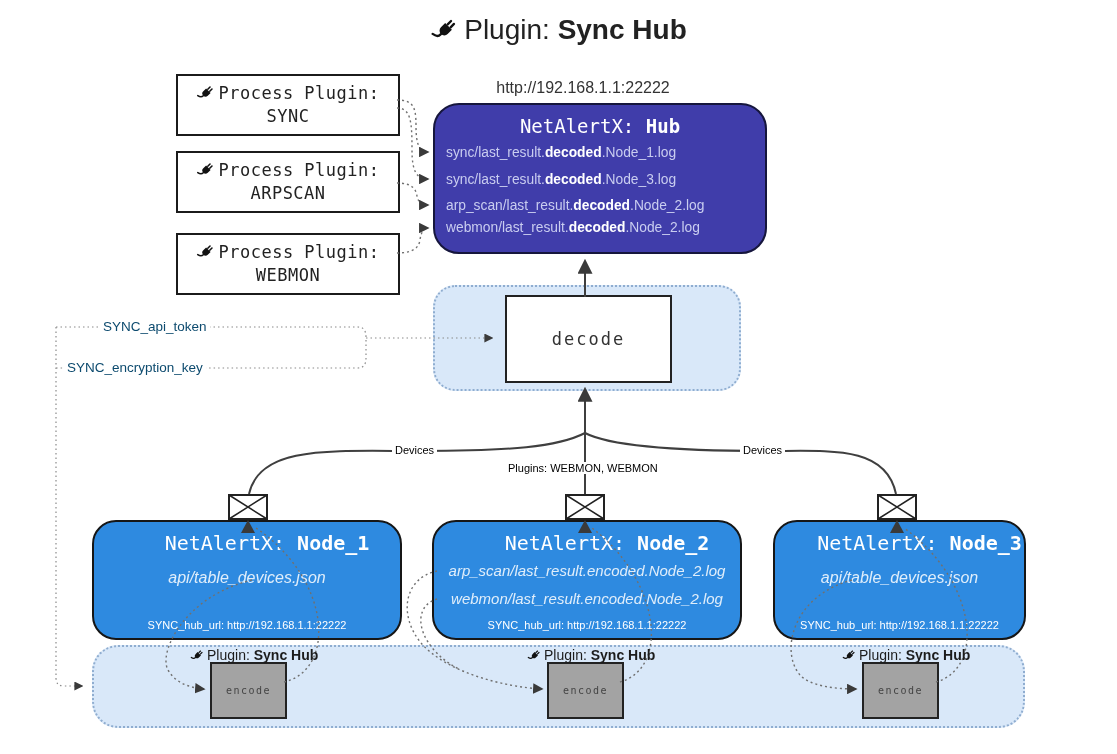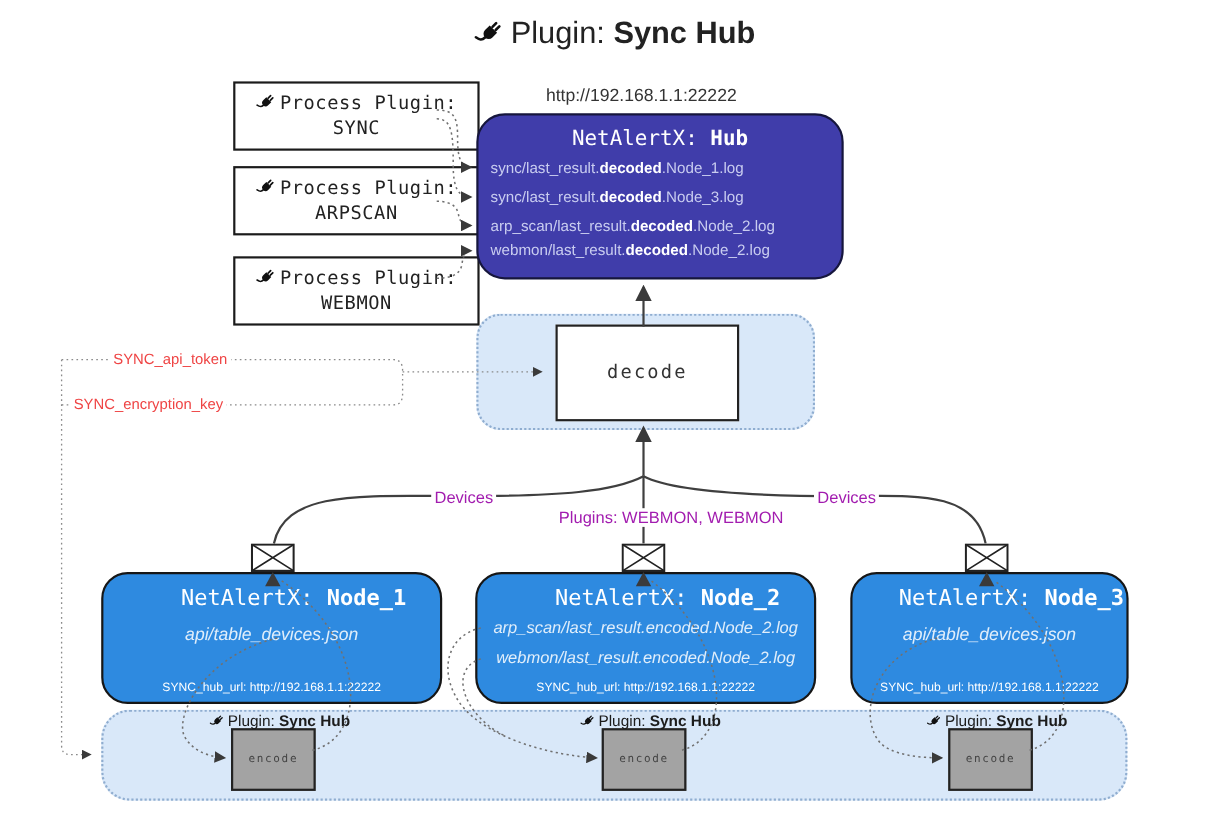--- a/index.html
+++ b/index.html
@@ -11,21 +11,21 @@
   .abs{position:absolute;}
   .mono{font-family:"DejaVu Sans Mono", monospace;}
 
   
   .page-title{left:0;right:0;top:14px;text-align:center;font-size:28px;color:#222;z-index:2;}
   .page-title .plug{width:30px;height:30px;vertical-align:-6px;margin-right:4px;}
   .page-title b{font-weight:bold;}
 
   
   .pbox{width:220px;left:176px;border:2px solid #1b1b1b;background:#fff;z-index:2;
-        text-align:center;font-size:17px;letter-spacing:.5px;margin-left:36px;}
+        text-align:center;font-size:17px;letter-spacing:.5px;}
   .pbox .l1{margin-top:7px;}
   .pbox .l1 .plug{width:20px;height:20px;vertical-align:-4px;margin-right:2px;}
   .pbox .l2{margin:3px 0 8px 0;}
 
   
   .hub-url{left:433px;width:300px;top:79px;text-align:center;font-size:16px;color:#333;z-index:2;}
   .hub{left:433px;top:103px;width:299px;height:147px;background:var(--hub-fill);
        border:2px solid #16163d;border-radius:26px;z-index:2;color:#fff;padding-left:31px;}
   .hub-title{position:absolute;left:0;right:0;top:10px;text-align:center;font-size:19px;color:#fff;}
   .hub-log{position:absolute;left:11px;right:4px;height:20px;line-height:20px;font-size:13.8px;
@@ -33,24 +33,24 @@
   .hub-log b{color:#ffffff;}
 
   
   .decode-panel{left:433px;top:285px;width:304px;height:102px;background:var(--panel-fill);
                 border:2px dotted var(--panel-border);border-radius:22px;z-index:1;}
   .decode-box{left:505px;top:295px;width:163px;height:84px;background:#fff;border:2.5px solid #222;
               z-index:3;display:flex;align-items:center;justify-content:center;
               font-size:17px;letter-spacing:2px;color:#333;}
 
   
-  .cfg-label{font-size:13.5px;color:#ef4444;background:#fff;padding:0 3px;z-index:6;white-space:nowrap;text-align:center;}
-
-  
-  .edge-label{font-size:15px;color:#a21caf;background:#fff;padding:0 3px;z-index:6;white-space:nowrap;}
+  .cfg-label{font-size:13.5px;color:#0c4a6e;background:#fff;padding:0 3px;z-index:6;white-space:nowrap;text-align:center;}
+
+  
+  .edge-label{font-size:11px;color:#000000;background:#fff;padding:0 3px;z-index:6;white-space:nowrap;}
 
   
   .node{top:520px;height:116px;background:var(--node-fill);border:2.5px solid #161616;
         border-radius:24px;z-index:2;color:#fff;}
   .node-title{position:absolute;left:0;right:0;top:9px;text-align:center;font-size:20px;color:#fff;white-space:nowrap;padding-left:40px;}
   .node-title b{font-weight:bold;}
   .node-file{position:absolute;left:0;right:0;text-align:center;color:rgba(255,255,255,.85);white-space:nowrap;font-style:italic;}
   .node-file:empty{display:none;}
   .node--single .f1{top:47px;font-size:16px;}
   .node--double .f1{top:40px;font-size:15px;}

